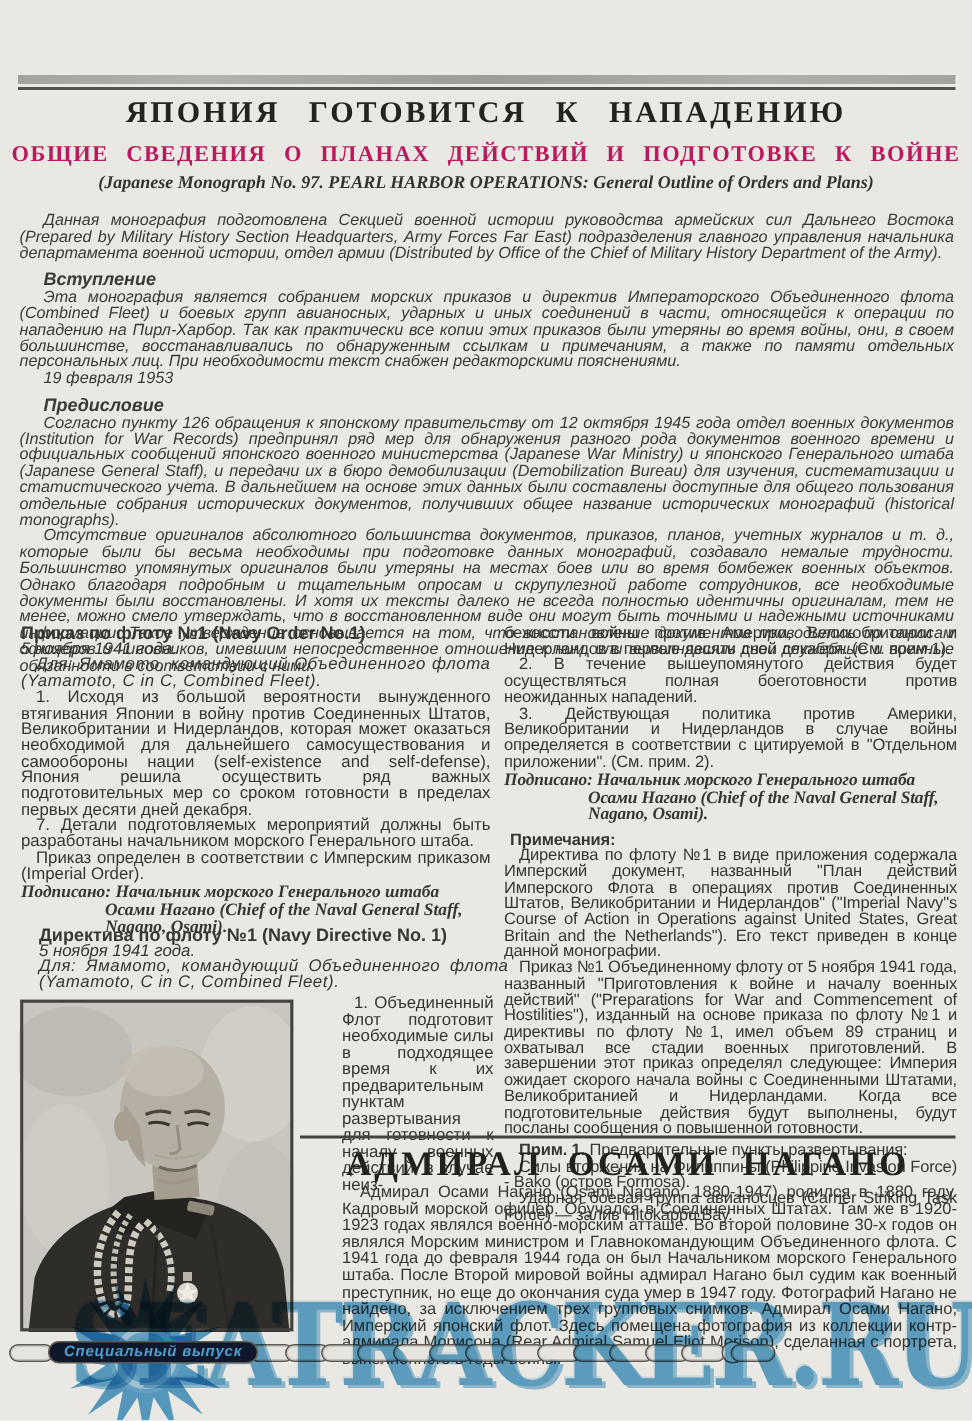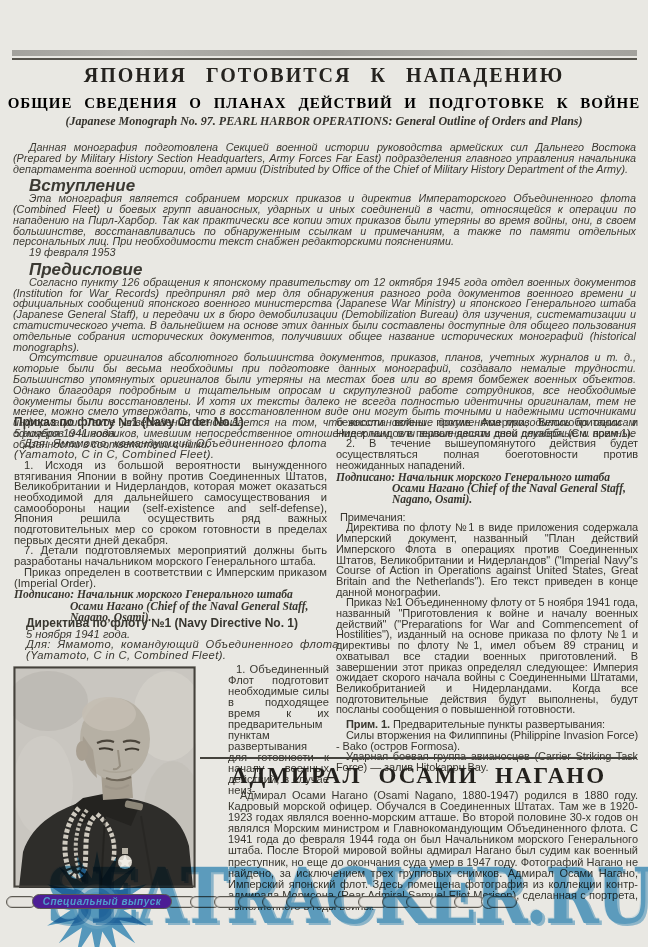--- a/index.html
+++ b/index.html
@@ -14,44 +14,44 @@
   
   .rule-thick{position:absolute;left:12px;width:625px;top:50px;height:6px;
     background:linear-gradient(90deg,#a3a29d,#b3b2ad 20%,#9c9b96 50%,#b0afaa 80%,#a3a29d);}
   .rule-thin{position:absolute;left:12px;width:625px;top:58px;height:2px;background:#55534c;}
 
   .title{position:absolute;top:64px;left:0;width:648px;text-align:center;
     font-family:"Liberation Serif",serif;font-weight:bold;font-size:20px;
     letter-spacing:2px;word-spacing:12px;color:#25231f;}
   .subtitle{position:absolute;top:95px;left:0;width:648px;text-align:center;
     font-family:"Liberation Serif",serif;font-weight:bold;font-size:15px;
-    letter-spacing:1px;word-spacing:7px;color:#000000;}
+    letter-spacing:1px;word-spacing:7px;color:#be185d;}
   .source-line{position:absolute;top:114px;left:0;width:648px;text-align:center;
     font-family:"Liberation Serif",serif;font-style:italic;font-weight:bold;font-size:12px;color:#35332d;}
 
   
   .intro{position:absolute;top:142px;left:13px;width:623px;
     font-size:10.8px;line-height:10.8px;text-align:justify;font-style:italic;color:#3c3a33;}
   .intro p{margin:0;text-indent:16px;}
-  .intro .sec-head{font-weight:bold;font-size:17px;margin:7px 0 1px 0;text-indent:16px;}
+  .intro .sec-head{font-weight:bold;font-size:12px;margin:7px 0 1px 0;text-indent:16px;}
   .intro .date-line{text-indent:16px;}
 
   
   .colL{position:absolute;top:417px;left:14px;width:313px;
     font-size:11.2px;line-height:10.7px;text-align:justify;}
   .colR{position:absolute;top:417px;left:336px;width:302px;
     font-size:11px;line-height:10.7px;text-align:justify;letter-spacing:-0.1px;}
   .colL p,.colR p{margin:0;text-indent:10px;}
   .col-head{font-weight:bold;font-size:12px;margin:0 0 1px 0;text-indent:0 !important;}
   .date-right{text-align:left;padding-right:14px;font-style:italic;text-indent:0 !important;}
   .addr{font-style:italic;letter-spacing:0.4px;}
   .signed{font-family:"Liberation Serif",serif;font-weight:bold;font-style:italic;
     font-size:11.6px;line-height:11.4px;margin:1px 0 0 0 !important;
     padding-left:56px;text-indent:-56px !important;text-align:left;}
-  .notes-head{font-weight:normal;margin-top:6px !important;text-indent:4px !important;}
+  .notes-head{font-weight:bold;margin-top:6px !important;text-indent:4px !important;}
   .prim b{font-weight:bold;}
   .mt4{margin-top:4px !important;}
 
   
   .directive{position:absolute;top:618px;left:26px;width:313px;
     font-size:11.2px;line-height:10.7px;text-align:justify;}
   .directive p{margin:0;}
 
   
   .photo{position:absolute;top:666px;left:13px;width:183px;height:222px;}
@@ -68,21 +68,21 @@
     font-size:11px;line-height:11.1px;text-align:justify;}
   .bio p{margin:0;text-indent:12px;}
 
   
   .chain{position:absolute;top:893px;left:12px;width:625px;height:17px;
     display:flex;align-items:center;}
   .link-run{display:flex;align-items:center;}
   .chain i{display:inline-block;width:28px;height:10px;border:1.6px solid #5c5952;
     border-radius:7px;background:#e6e4df;margin-left:-6px;box-shadow:inset 0 0 0 1px #c7c4be;}
   .badge{flex:0 0 auto;width:138px;height:13px;border:1.6px solid #5c5952;border-radius:9px;
-    background:#4c1d95;margin-left:-4px;display:flex;align-items:center;justify-content:center;
+    background:#0f172a;margin-left:-4px;display:flex;align-items:center;justify-content:center;
     font-size:10px;font-weight:bold;font-style:italic;color:#4f9fce;letter-spacing:0.5px;z-index:1;}
   .chain .ring{display:inline-block;width:13px;height:13px;border:1.8px solid #5c5952;
     border-radius:50%;background:#e6e4df;margin:0 -3px;}
 
   
   .wm-text{position:absolute;top:859px;left:46px;white-space:nowrap;
     font-family:"DejaVu Serif",serif;font-weight:bold;font-size:76px;line-height:1;
     color:#4f9fce;letter-spacing:-3px;transform:scaleX(0.85);transform-origin:left top;
     mix-blend-mode:multiply;opacity:0.88;
     text-shadow:3px 2px 0 #8cc0de, -1px -1px 0 #d9ecf6;}
@@ -175,20 +175,21 @@
     </svg>
   </div>
 
   <div class="wrap-text">
     <p>1. Объединенный Флот подготовит необходимые силы в подходящее время к их предварительным пунктам развертывания для готовности к началу военных действий, в случае неиз-</p>
   </div>
 
   <div class="colR">
     <p style="text-indent:0">бежности войны против Америки, Великобритании и Нидерландов в первые десять дней декабря. (См. прим.1).</p>
     <p>2. В течение вышеупомянутого действия будет осуществляться полная боеготовности против неожиданных нападений.</p>
+    <p>3. Действующая политика против Америки, Великобритании и Нидерландов в случае войны определяется в соответствии с цитируемой в "Отдельном приложении". (См. прим. 2).</p>
     <p class="signed">Подписано: Начальник морского Генерального штаба Осами Нагано (Chief of the Naval General Staff, Nagano, Osami).</p>
     <p class="notes-head">Примечания:</p>
     <p>Директива по флоту №1 в виде приложения содержала Имперский документ, названный "План действий Имперского Флота в операциях против Соединенных Штатов, Великобритании и Нидерландов" ("Imperial Navy"s Course of Action in Operations against United States, Great Britain and the Netherlands"). Его текст приведен в конце данной монографии.</p>
     <p>Приказ №1 Объединенному флоту от 5 ноября 1941 года, названный "Приготовления к войне и началу военных действий" ("Preparations for War and Commencement of Hostilities"), изданный на основе приказа по флоту №1 и директивы по флоту №1, имел объем 89 страниц и охватывал все стадии военных приготовлений. В завершении этот приказ определял следующее: Империя ожидает скорого начала войны с Соединенными Штатами, Великобританией и Нидерландами. Когда все подготовительные действия будут выполнены, будут посланы сообщения о повышенной готовности.</p>
     <p class="prim mt4"><b>Прим. 1.</b><span> Предварительные пункты развертывания:</span></p>
     <p>Силы вторжения на Филиппины (Philippine Invasion Force) - Bako (остров Formosa).</p>
     <p>Ударная боевая группа авианосцев (Carrier Striking Task Force) — залив Hitokappu Bay.</p>
   </div>
 
   <div class="adm-rule"></div>

